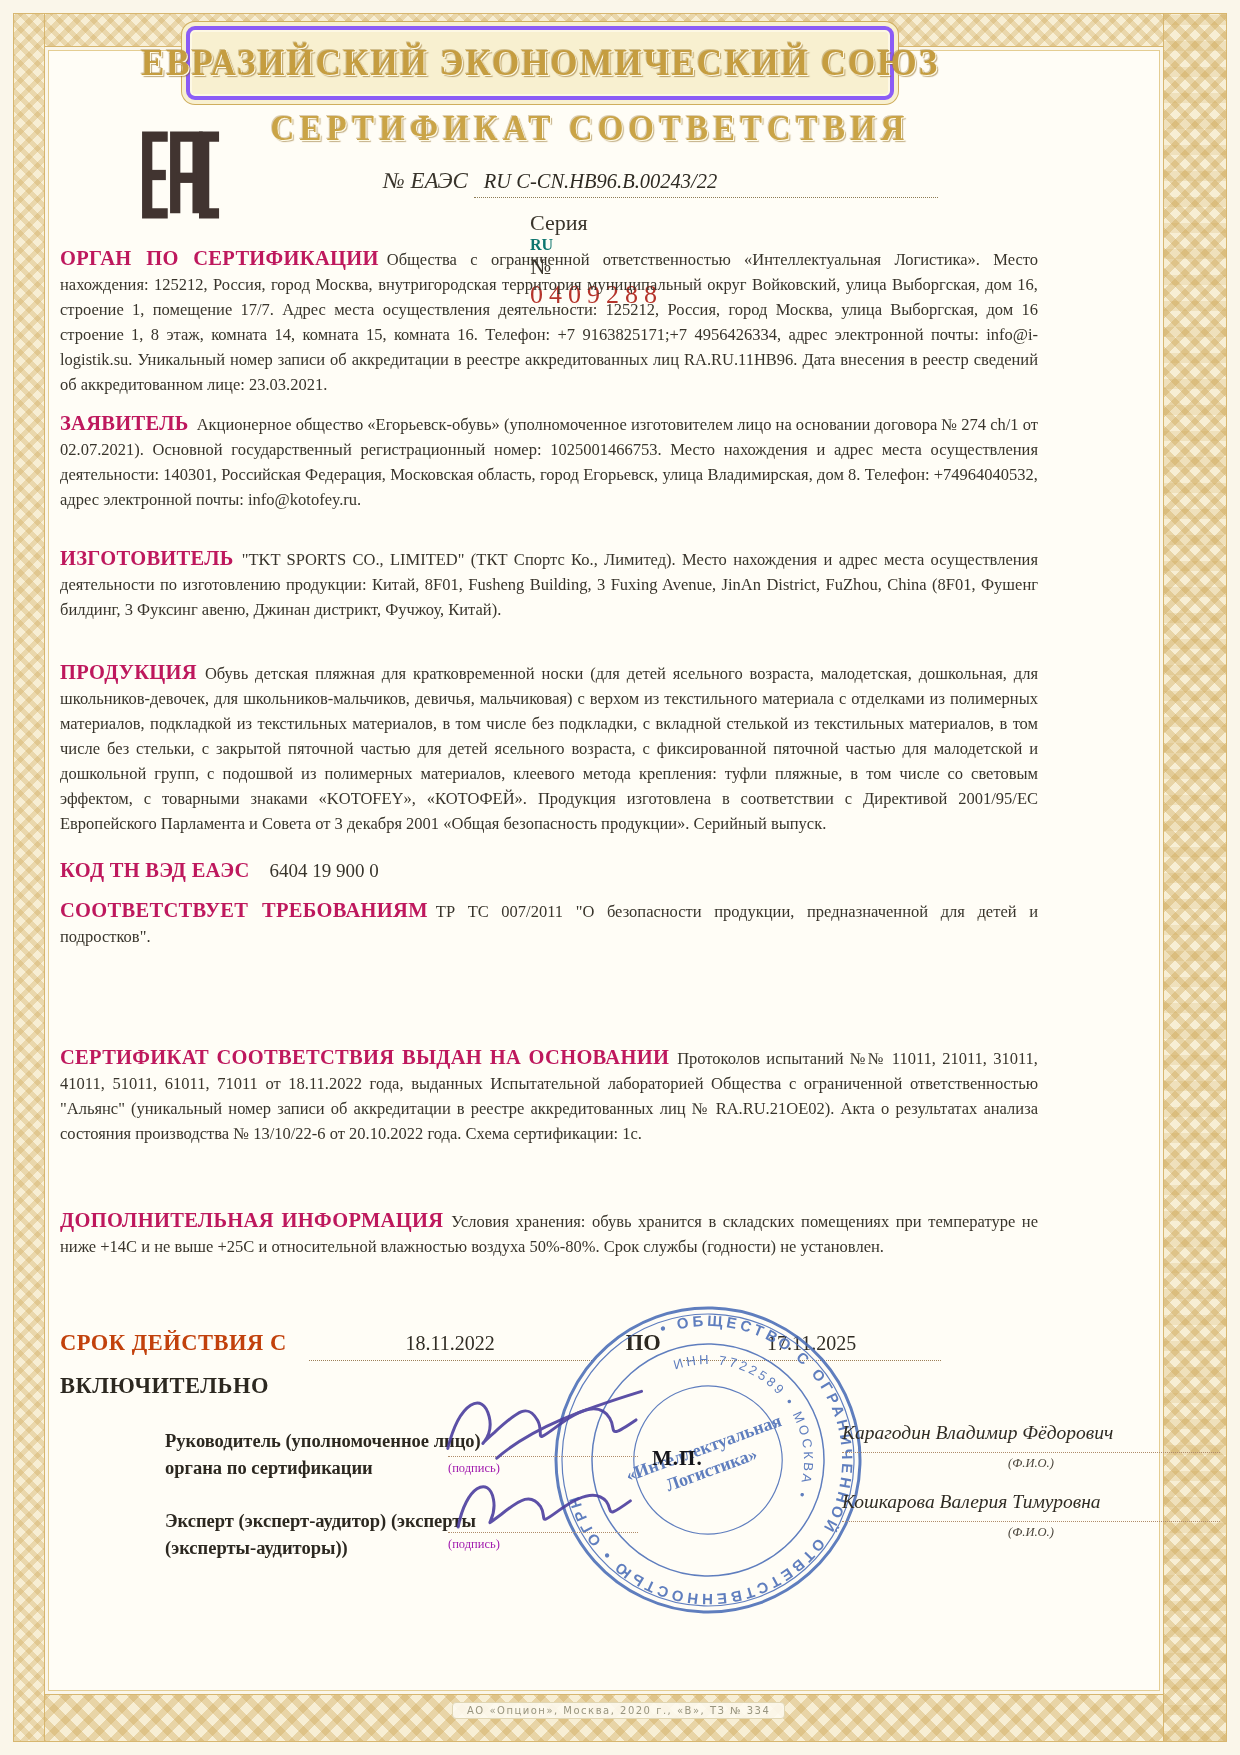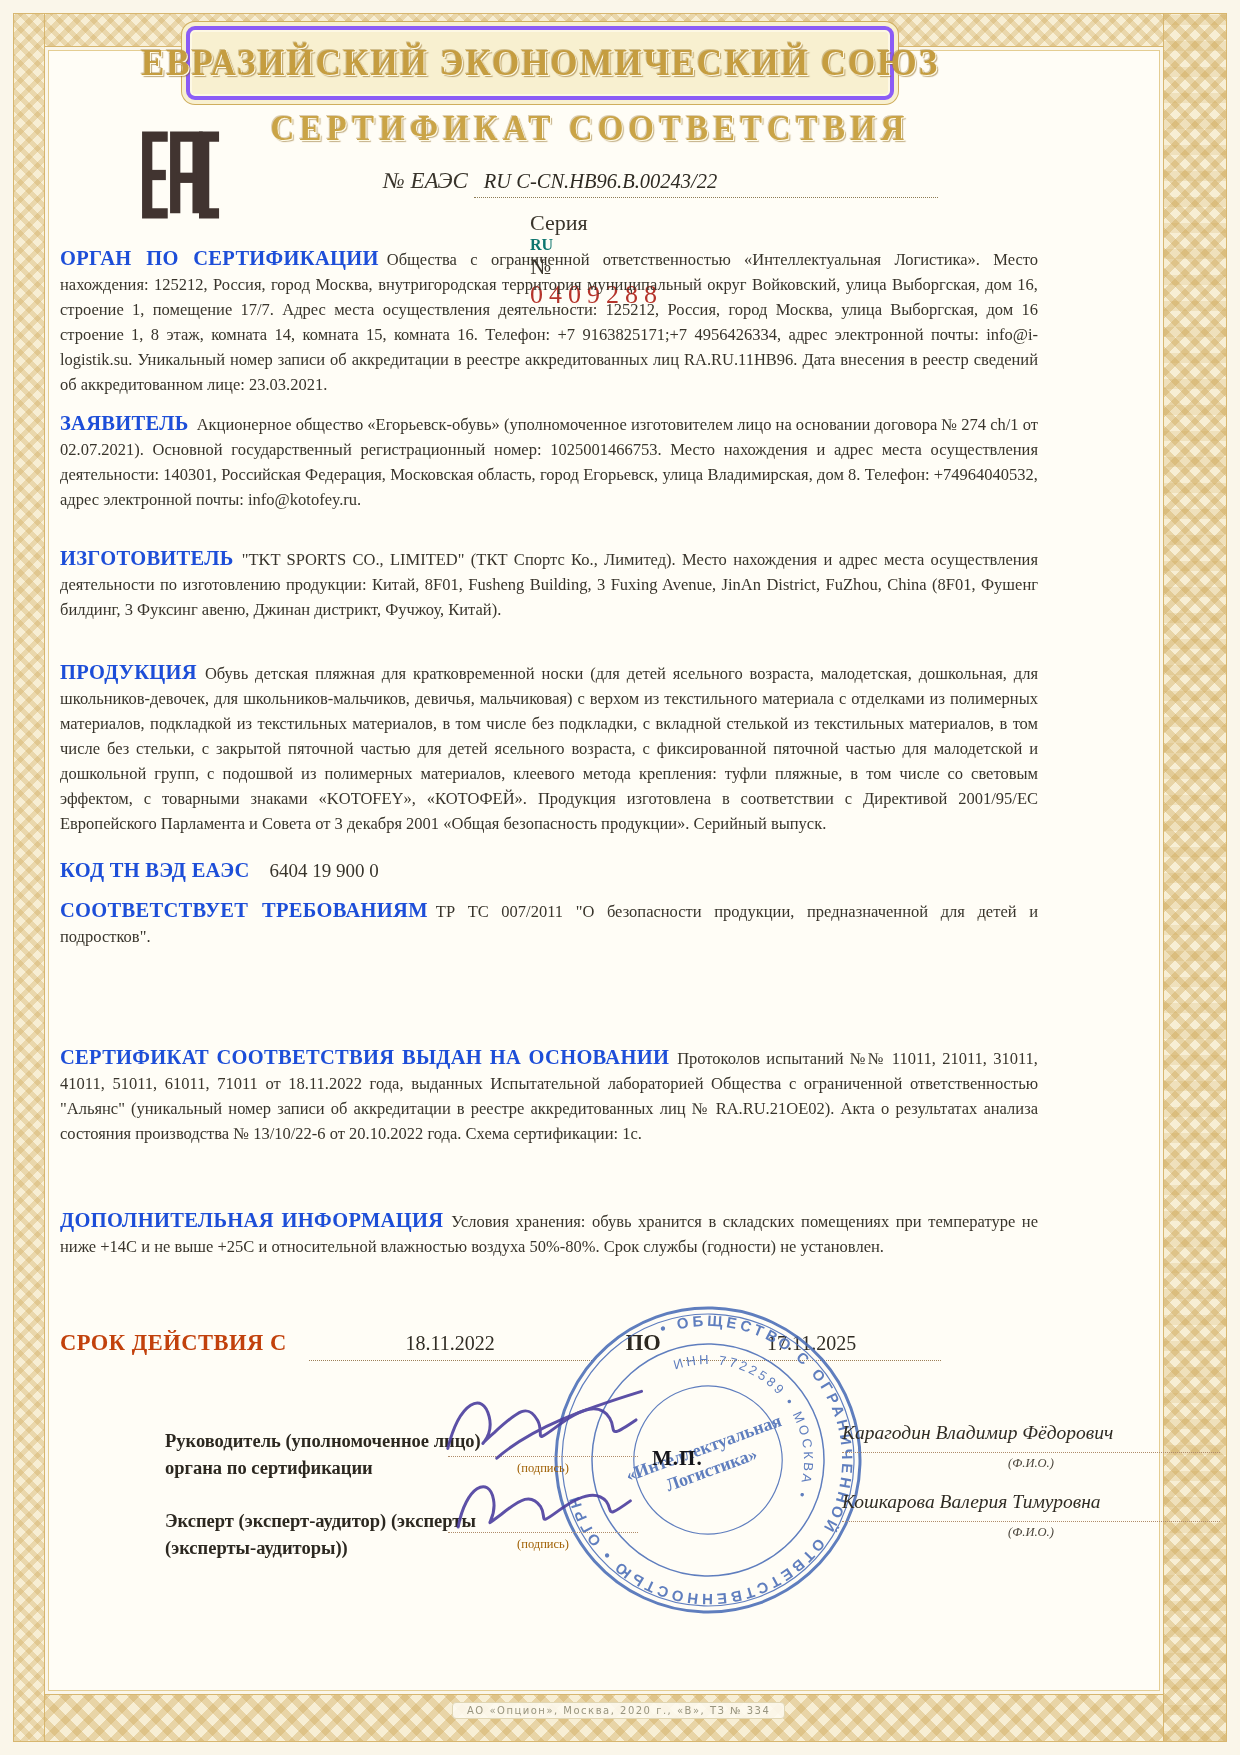--- a/index.html
+++ b/index.html
@@ -68,21 +68,21 @@
   .series-value{font-size:16px;font-weight:bold;color:#0f766e;margin-left:22px;}
   .serial-label{font-size:22px;color:#3a352c;margin-left:78px;}
   .serial-value{font-size:26px;font-weight:normal;color:#b5342b;margin-left:16px;letter-spacing:6px;}
 
   
   .content{
     position:absolute;left:60px;top:246px;width:978px;z-index:4;
     font-size:16.5px;line-height:25px;text-align:justify;color:#38342b;
   }
   .content p{margin:0;}
-  .sec-title{font-weight:bold;font-size:20.5px;color:#1d4ed8;letter-spacing:.3px;padding-right:8px;white-space:nowrap;}
+  .sec-title{font-weight:bold;font-size:20.5px;color:#be185d;letter-spacing:.3px;padding-right:8px;white-space:nowrap;}
   .p-applicant{margin-top:14px !important;}
   .p-manufacturer{margin-top:34px !important;}
   .p-products{margin-top:38px !important;}
   .p-tnved{margin-top:22px !important;}
   .p-tnved .sec-value{font-size:19px;padding-left:12px;}
   .p-complies{margin-top:14px !important;}
   .p-basis{margin-top:96px !important;}
   .p-additional{margin-top:62px !important;}
 
   
@@ -94,21 +94,21 @@
   .po-label{font-weight:bold;font-size:22.5px;color:#2c2820;margin-left:34px;}
   .date-line.second{min-width:230px;}
   .validity-incl{font-weight:bold;font-size:22.5px;color:#2c2820;margin-top:12px;letter-spacing:.5px;}
 
   
   .sig-labels{position:absolute;left:165px;top:1428px;width:335px;z-index:6;}
   .sig-label{font-weight:bold;font-size:18.5px;line-height:27px;color:#2c2820;}
   .sig-label + .sig-label{margin-top:26px;}
   .sig-art{position:absolute;z-index:7;}
   .sig-line{position:absolute;border-bottom:1.2px dotted #b08c6a;z-index:6;}
-  .sig-caption{position:absolute;font-size:12.5px;color:#a16207;z-index:7;text-align:center;}
+  .sig-caption{position:absolute;font-size:12.5px;color:#a21caf;z-index:7;}
   .mp-label{position:absolute;left:652px;top:1446px;font-weight:bold;font-size:21px;color:#15151a;z-index:9;letter-spacing:1px;}
 
   .names{position:absolute;left:842px;top:1422px;width:378px;z-index:8;font-style:italic;}
   .name-block{border-bottom:1.2px dotted #b08c6a;padding-bottom:8px;}
   .name-text{font-size:19.5px;color:#2f2b23;}
   .fio-caption{text-align:center;font-size:12.5px;color:#4a453b;margin-top:3px;}
   .name-gap{margin-top:20px;}
 
   .stamp{position:absolute;left:538px;top:1290px;width:340px;height:340px;z-index:5;
     transform:rotate(-20deg);opacity:.88;}
@@ -180,20 +180,21 @@
     <p class="p-additional"><span class="sec-title">ДОПОЛНИТЕЛЬНАЯ ИНФОРМАЦИЯ</span><span>Условия хранения: обувь хранится в складских помещениях при температуре не ниже +14С и не выше +25С и относительной влажностью воздуха 50%-80%. Срок службы (годности) не установлен.</span></p>
   </div>
 
   <div class="validity">
     <div class="validity-row">
       <span class="validity-label">СРОК ДЕЙСТВИЯ С</span>
       <span class="date-line">18.11.2022</span>
       <span class="po-label">ПО</span>
       <span class="date-line second">17.11.2025</span>
     </div>
+    <div class="validity-incl">ВКЛЮЧИТЕЛЬНО</div>
   </div>
 
   <div class="stamp">
     <svg width="340" height="340" viewBox="0 0 340 340">
       <defs>
         <path id="ringOuter" d="M170 36 a134 134 0 1 1 -0.02 0" fill="none"></path>
         <path id="ringInner" d="M170 74 a96 96 0 1 1 -0.02 0" fill="none"></path>
       </defs>
       <circle cx="170" cy="170" r="152" fill="none" stroke="#4a6db7" stroke-width="3"></circle>
       <circle cx="170" cy="170" r="146" fill="none" stroke="#4a6db7" stroke-width="1.2"></circle>

